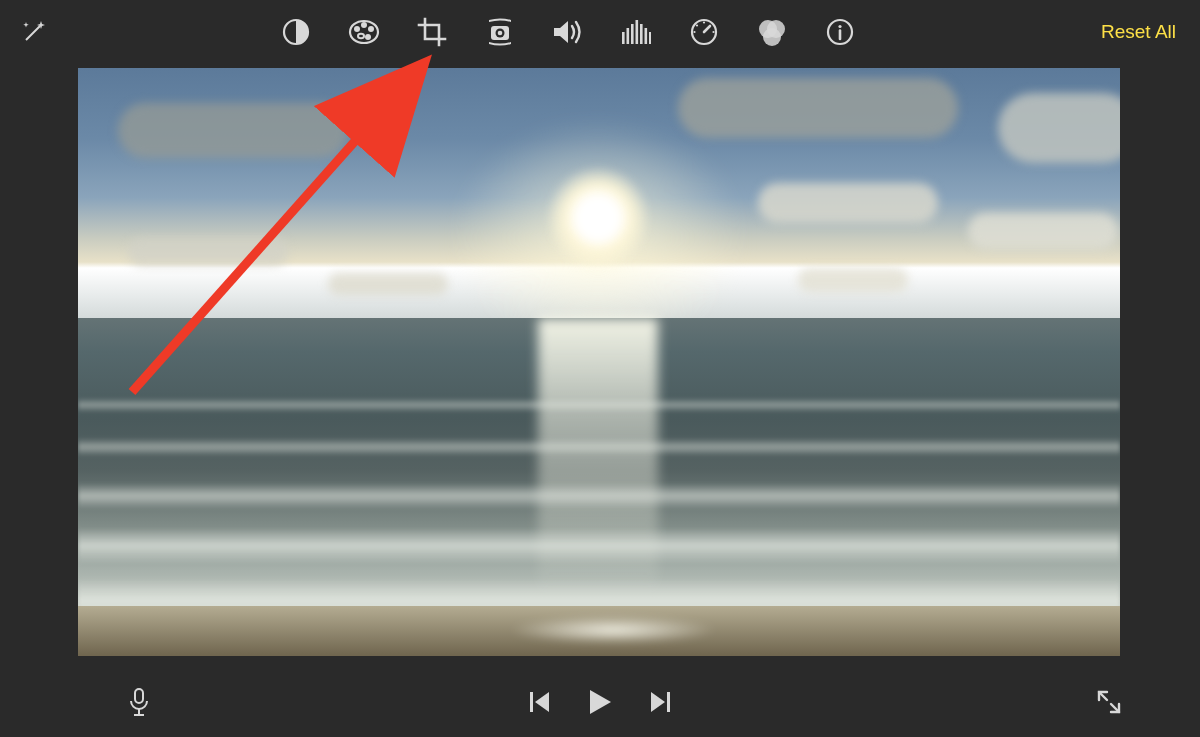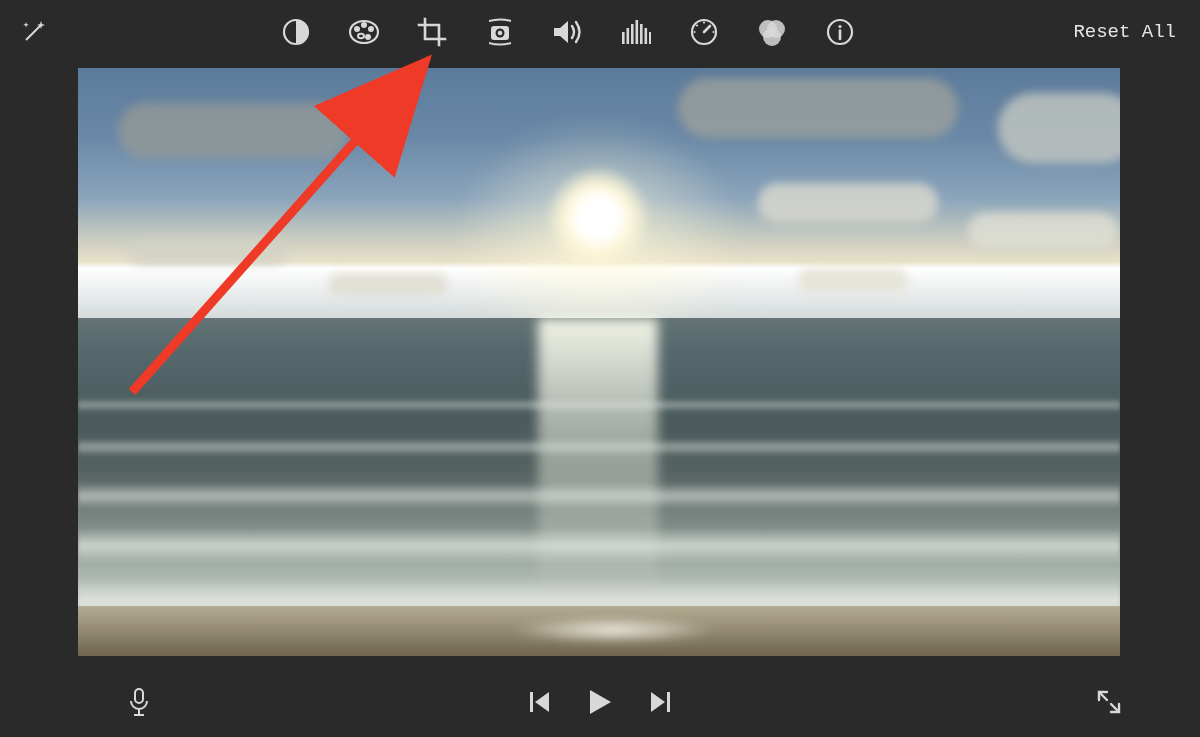--- a/index.html
+++ b/index.html
@@ -45,24 +45,23 @@
       height: 32px;
       display: flex;
       align-items: center;
       justify-content: center;
       color: #d8d8d8;
       cursor: pointer;
     }
     .tool-icon svg { display: block; }
 
     .reset-all {
-      color: #e5e5e5;
+      color: #fde047;
       font-size: 19px;
       cursor: pointer;
-      font-family: Liberation Mono, monospace;
     }
 
     
     .tooltip {
       position: absolute;
       background: #555;
       color: #fff;
       font-size: 18px;
       padding: 4px 10px;
       border: 1px solid #888;

